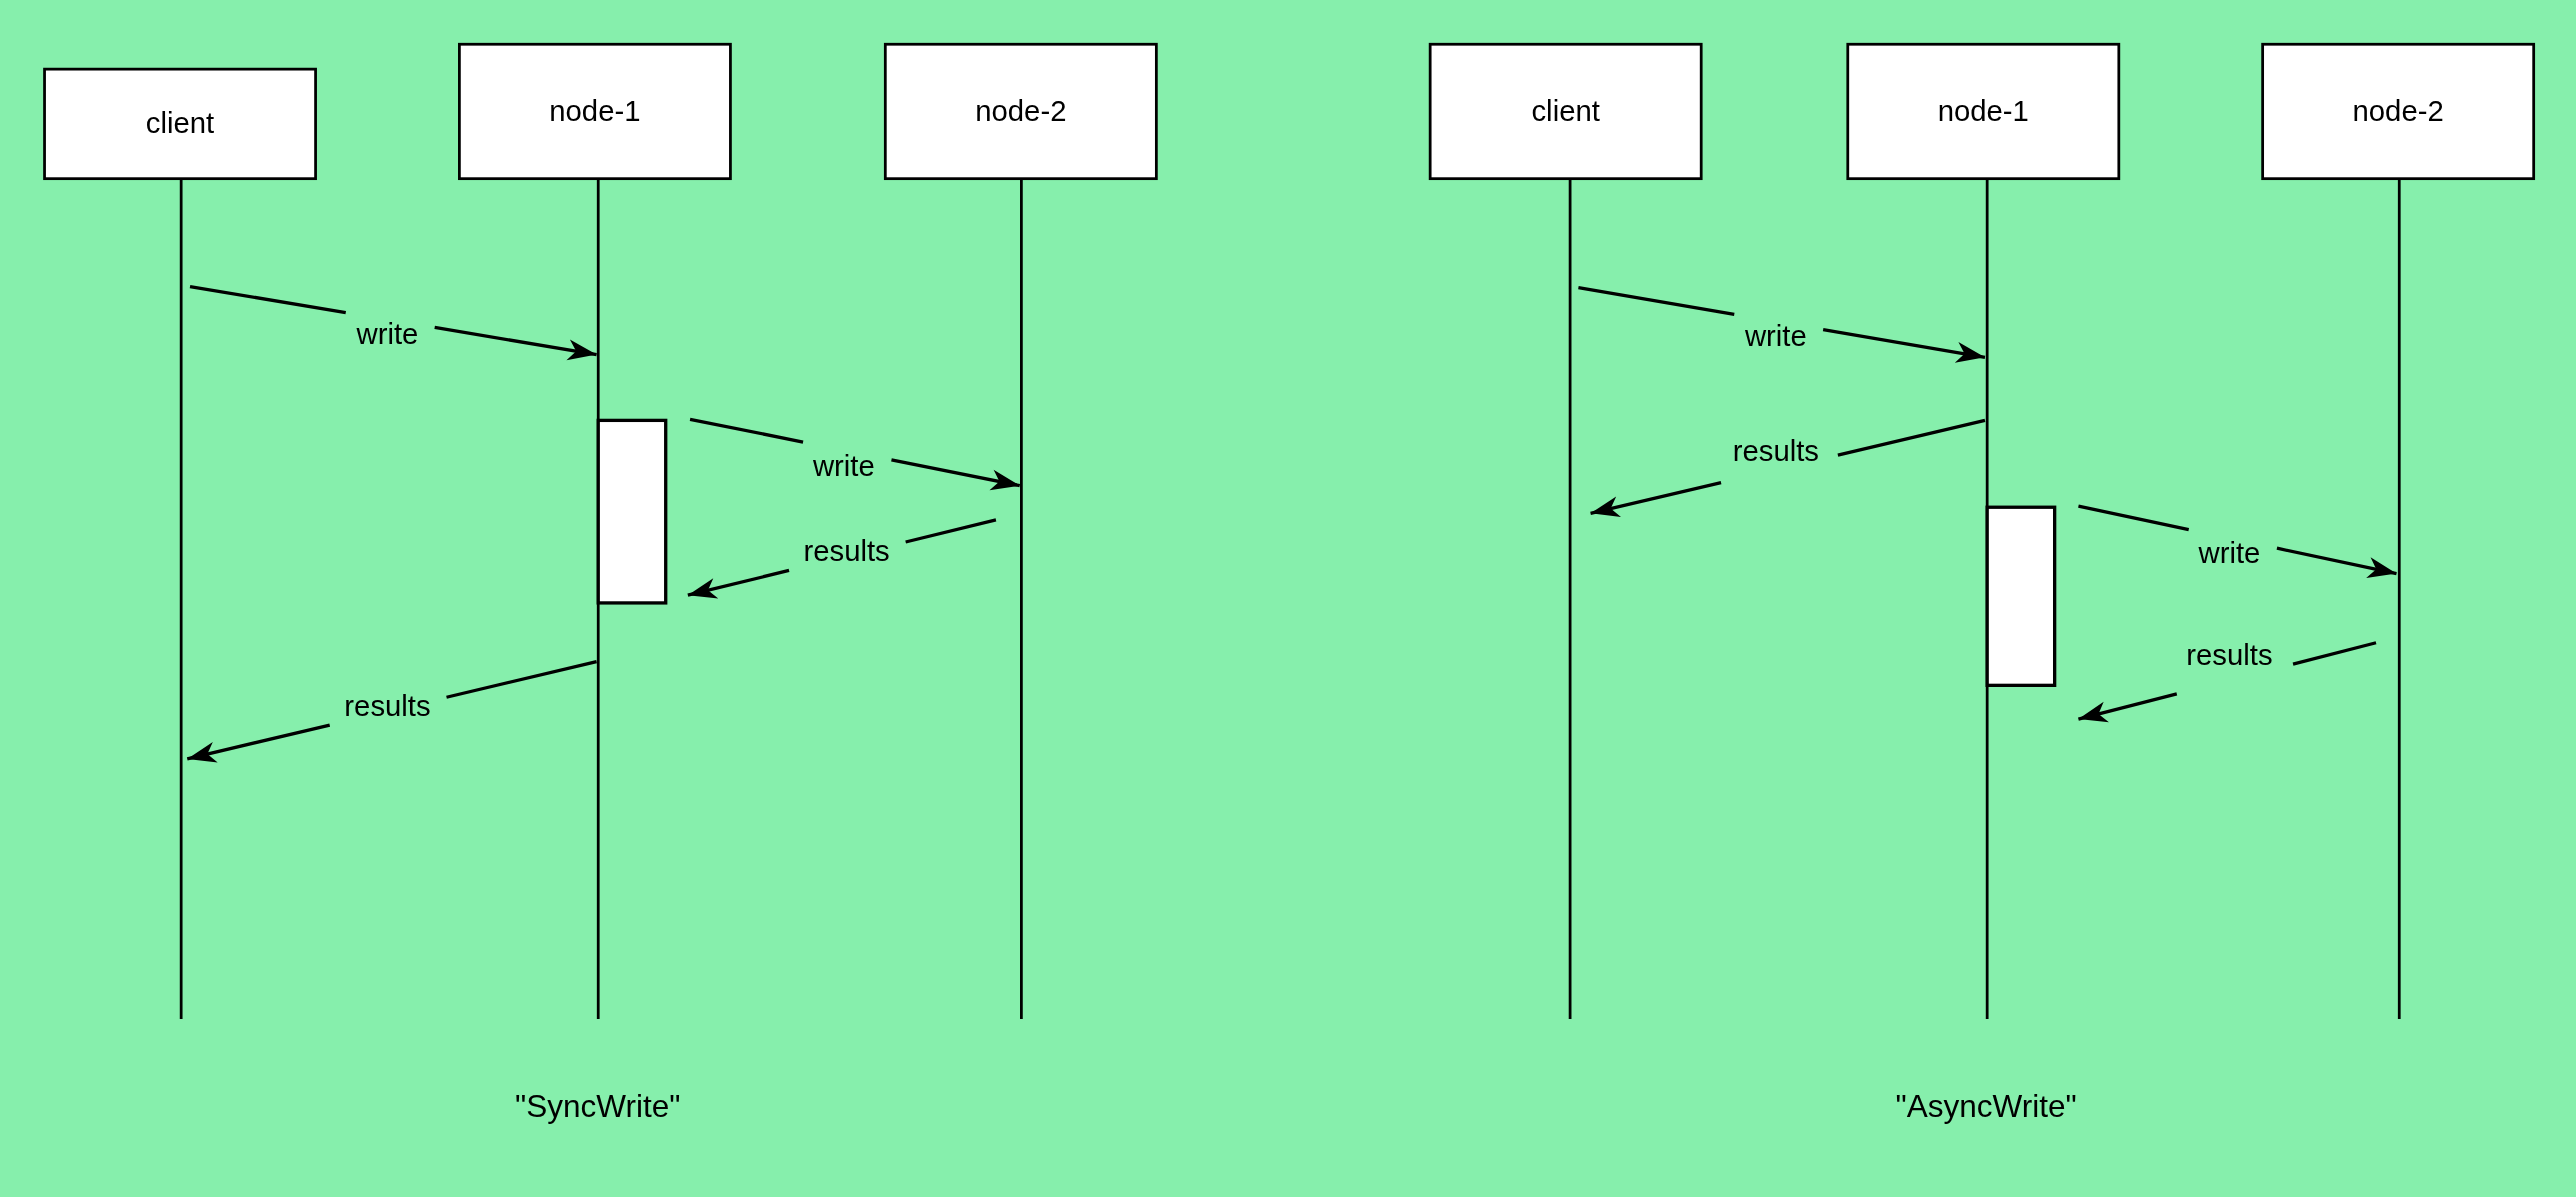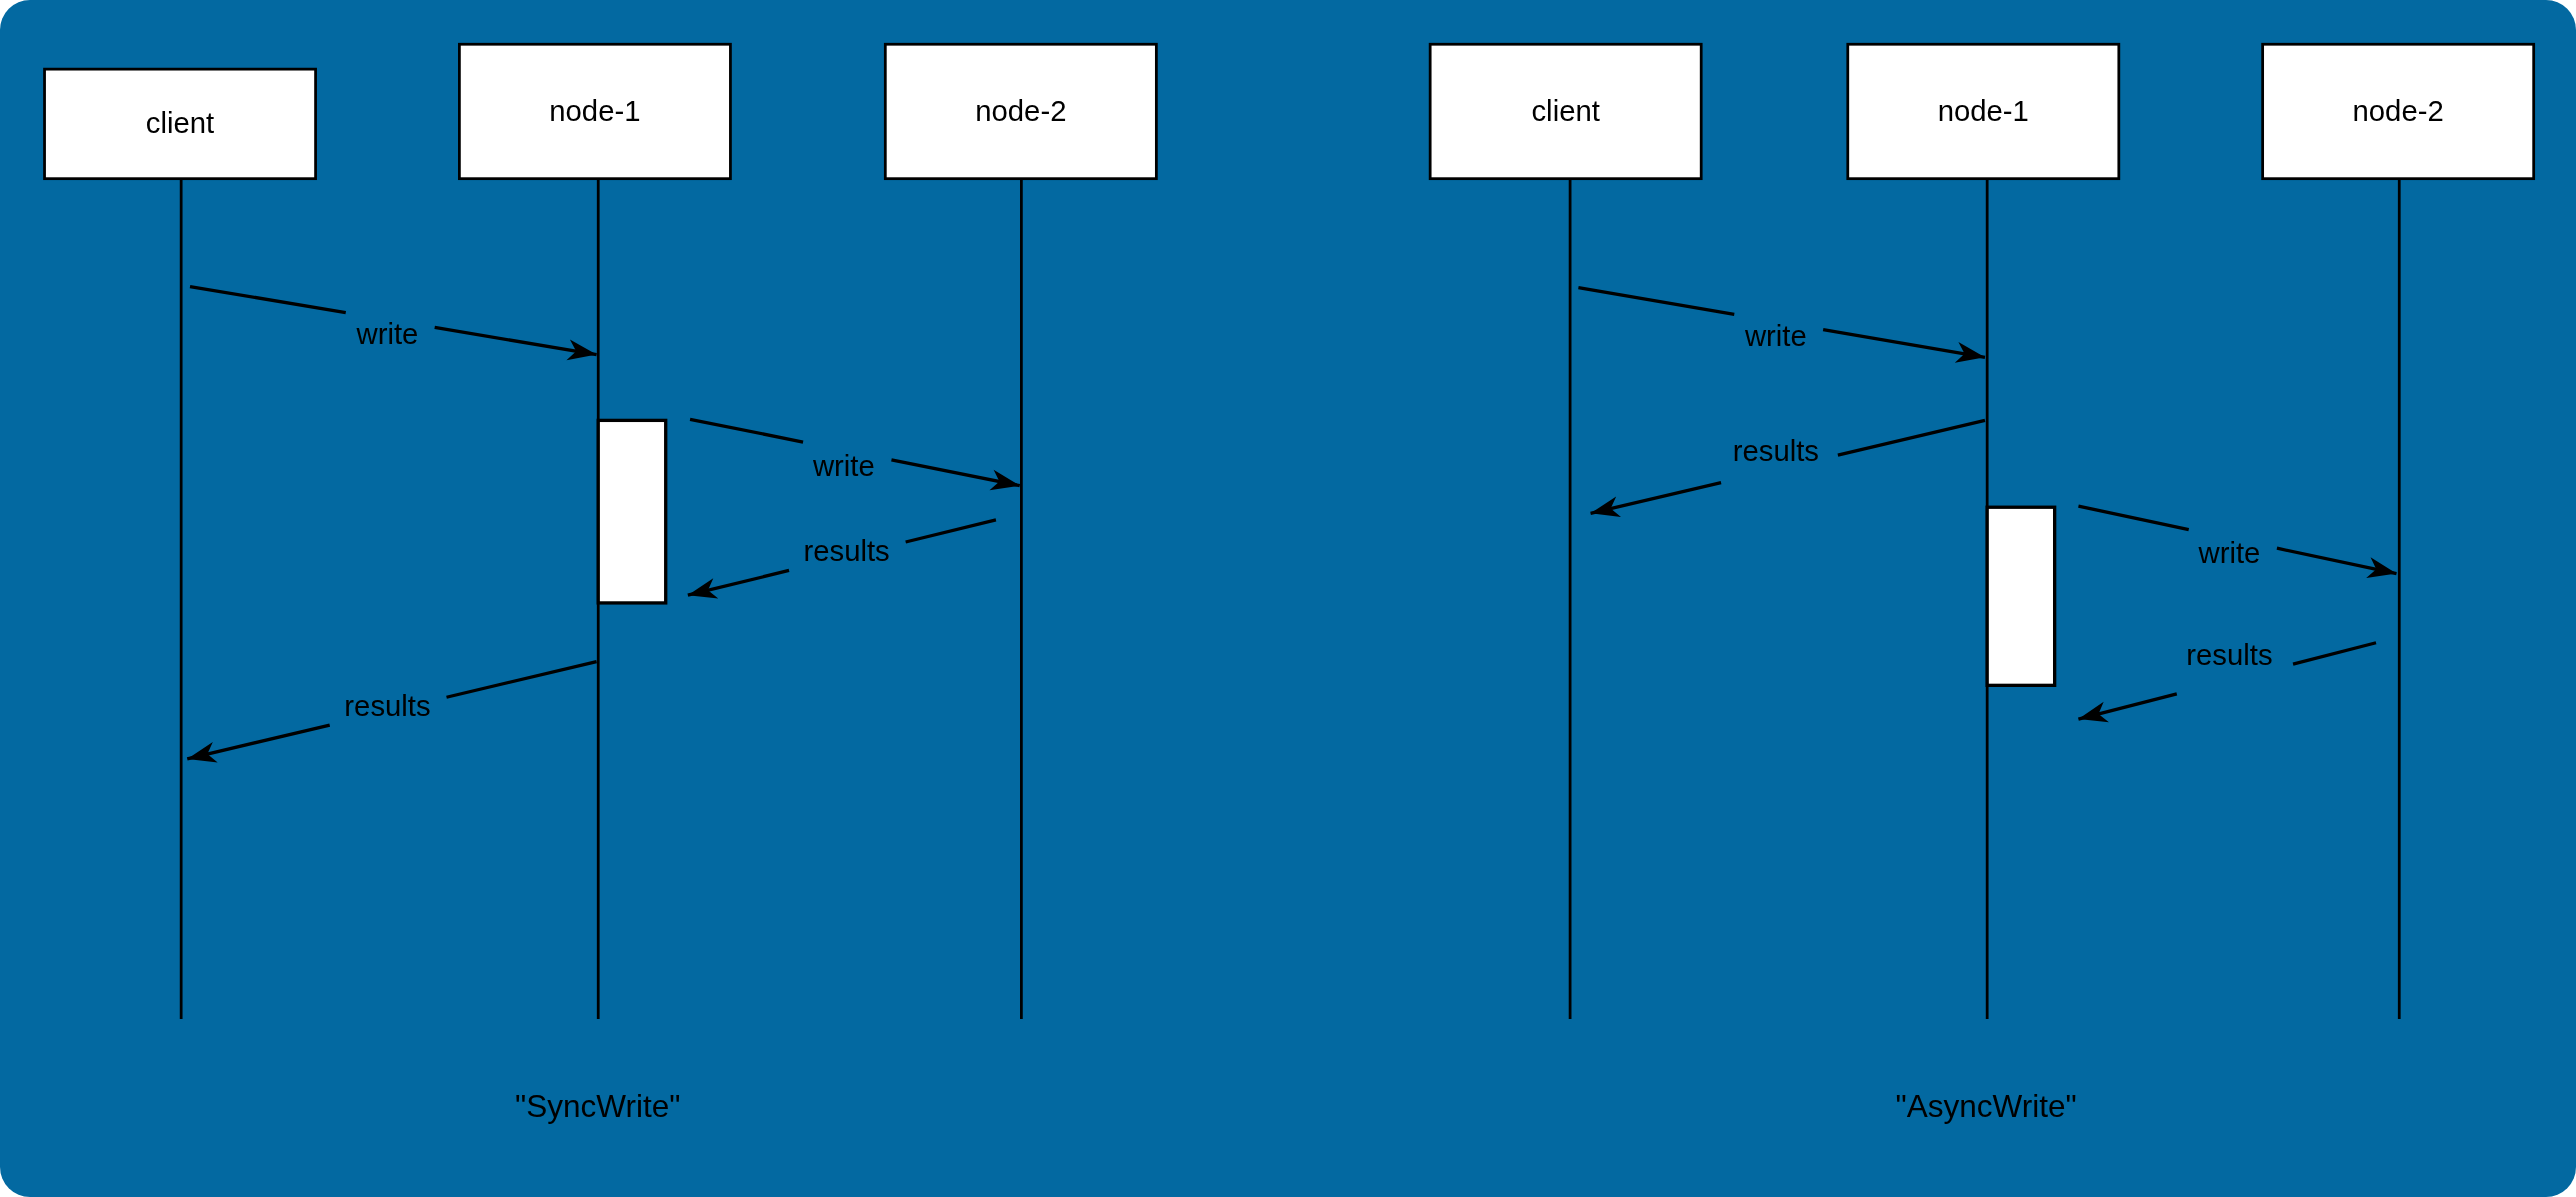--- a/index.html
+++ b/index.html
@@ -10,22 +10,21 @@
   body {
     width: 2576px;
     height: 1197px;
     font-family: "Liberation Sans", sans-serif;
     overflow: hidden;
   }
   #canvas {
     position: relative;
     width: 2576px;
     height: 1197px;
-    background: #0369a1;
-    border-radius: 30px;
+    background: #86efac;
   }
   svg.diagram {
     position: absolute;
     top: 0;
     left: 0;
     width: 2576px;
     height: 1197px;
   }
   .lifeline-box {
     fill: #ffffff;

